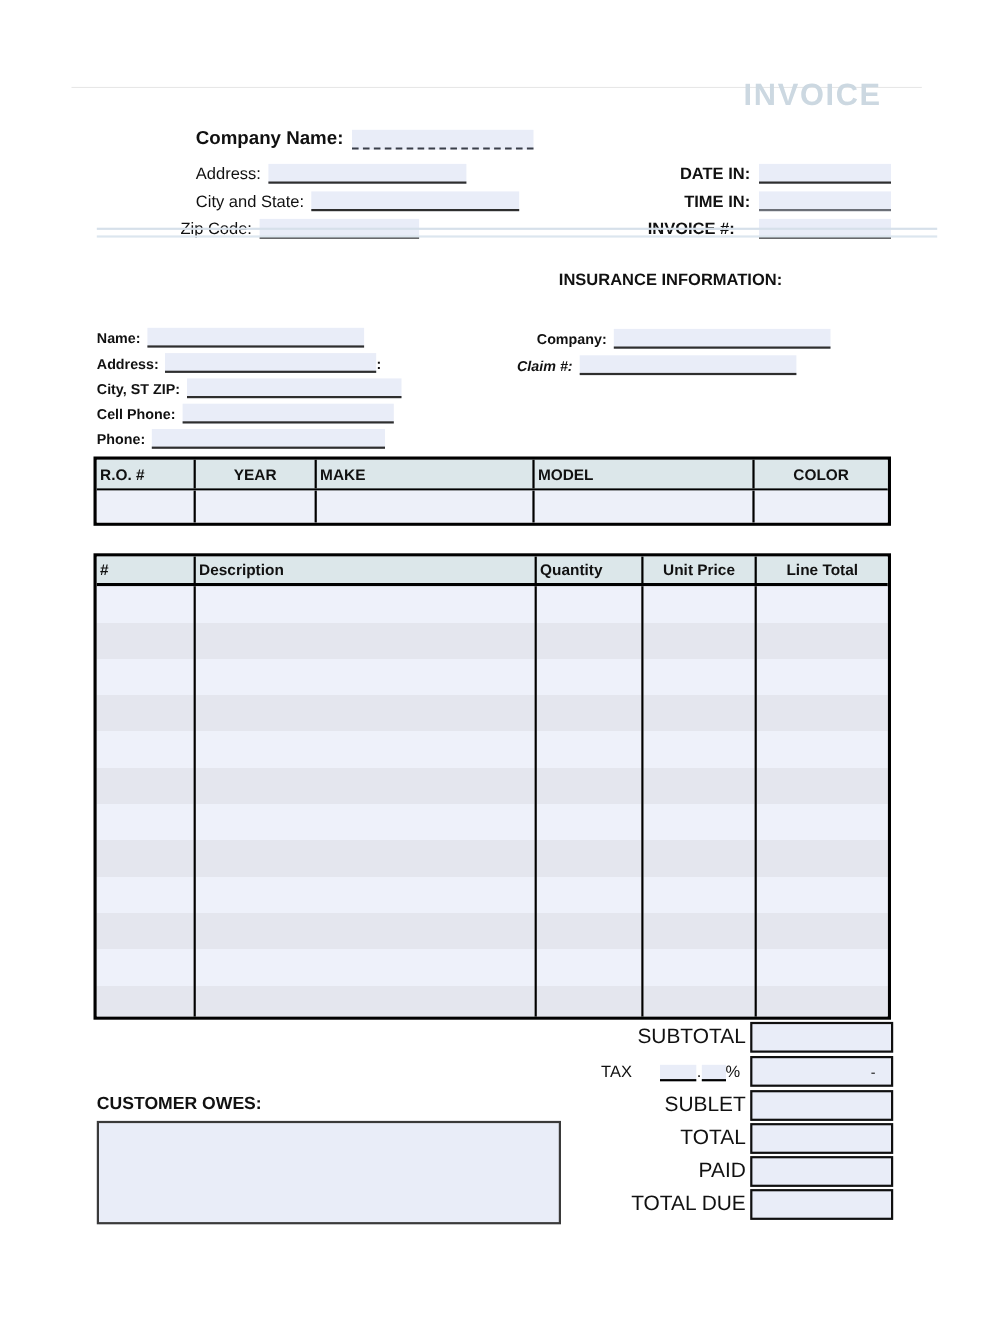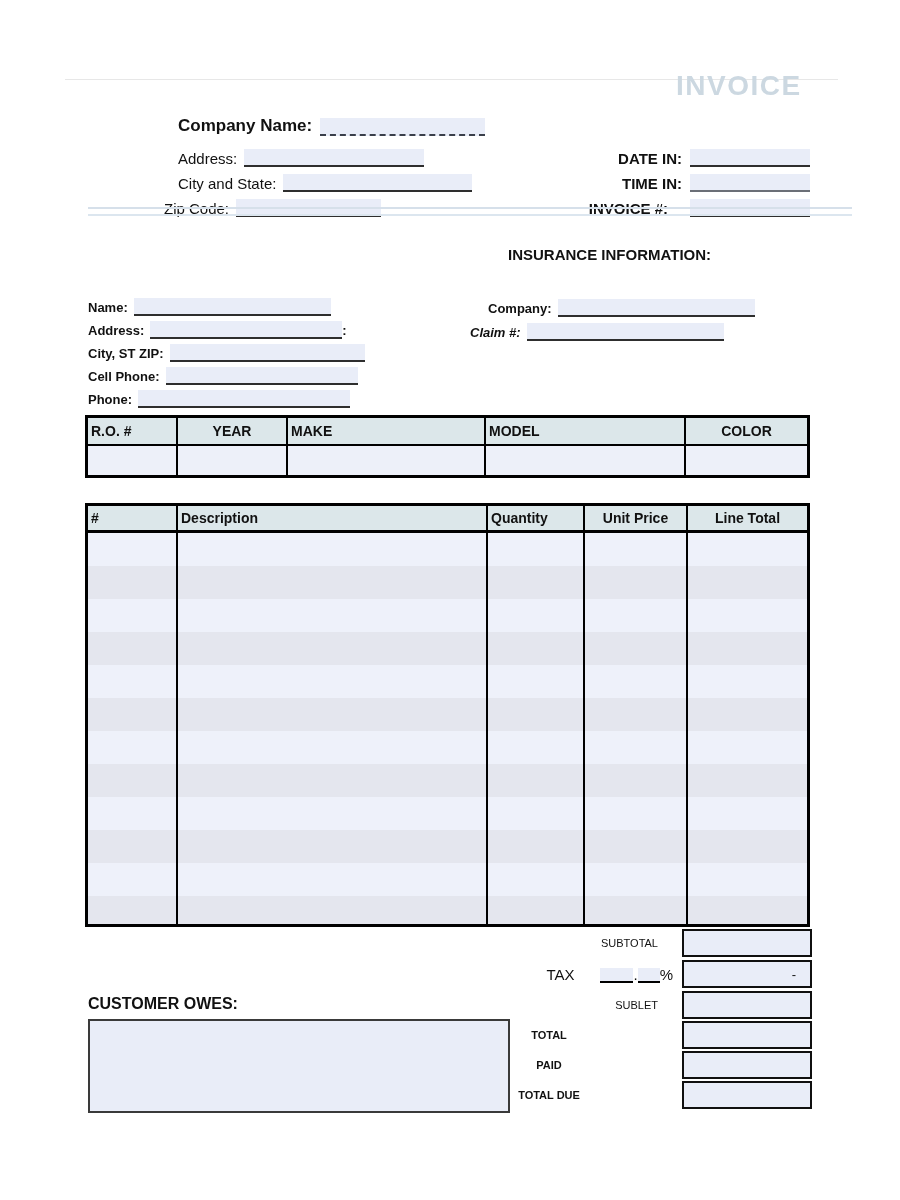--- a/index.html
+++ b/index.html
@@ -39,22 +39,22 @@
   .v1{width:88px} .v2{width:110px} .v3{width:198px} .v4{width:200px} .v5{flex:1}
 
   .itable { position:absolute; left:85px; top:503px; width:725px; border:3px solid #000; }
   .ihead { display:flex; background:#dce7ea; height:27px; border-bottom:3px solid #000; }
   .ibody { display:flex; height:391px; }
   .ibody .cell { background: repeating-linear-gradient(to bottom, #eef1fa 0px, #eef1fa 33px, #e4e6ee 33px, #e4e6ee 66px); }
   .i1{width:88px} .i2{width:310px} .i3{width:97px} .i4{width:103px} .i5{flex:1}
 
   
   .srow { position:absolute; left:440px; width:372px; height:28px; display:flex; align-items:center; }
-  .slabel { flex:1; text-align:right; padding-right:24px; font-size:11px; white-space:nowrap; }
-  .sbold { font-weight:700;text-align:center; }
+  .slabel { flex:1; text-align:right; padding-right:4px; font-size:19px; white-space:nowrap; }
+  .sbold { font-weight:400; }
   .sbox { width:130px; height:28px; border:2px solid #101010; background:#e9edf8;
     display:flex; align-items:center; justify-content:flex-end; padding-right:14px; font-size:13px; }
   .taxlabel { flex:1; display:flex; justify-content:flex-end; align-items:flex-end; padding-right:9px; font-size:15px; }
   .minifield { background:#e9edf8; border-bottom:2px solid #000; height:15px; display:inline-block; }
 
   .owes-h { position:absolute; left:88px; top:995px; font-size:16px; font-weight:700; }
   .owes-box { position:absolute; left:88px; top:1019px; width:422px; height:94px;
     background:#e9edf8; border:2px solid #3a3a3a; font-size:13px; padding:4px; }
 </style>
 </head>

